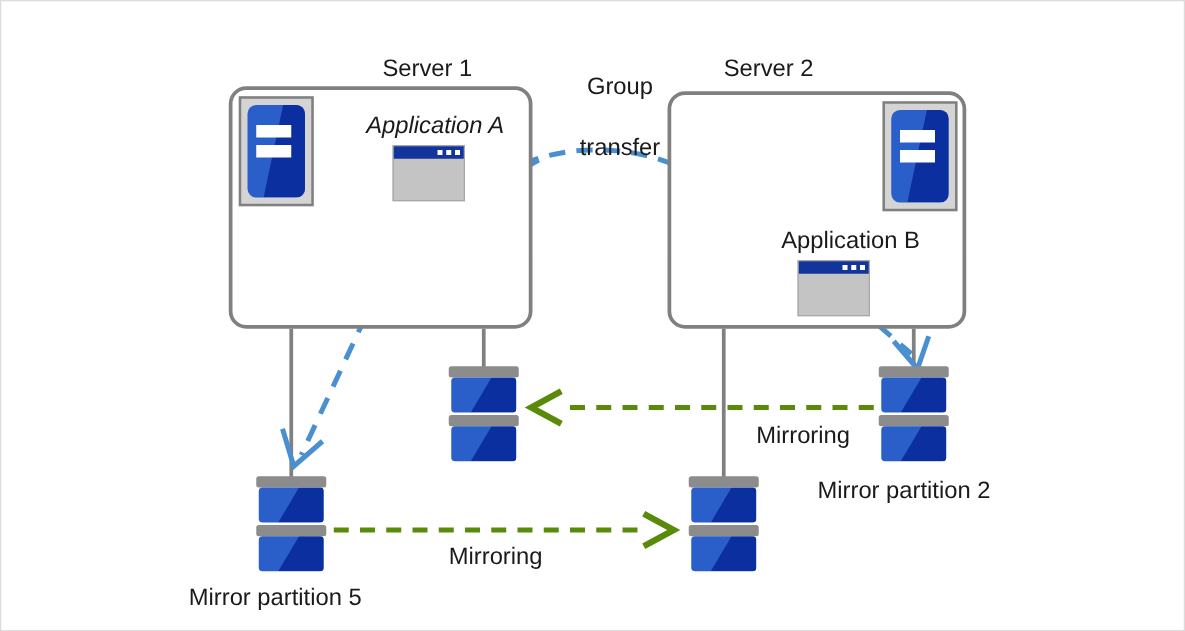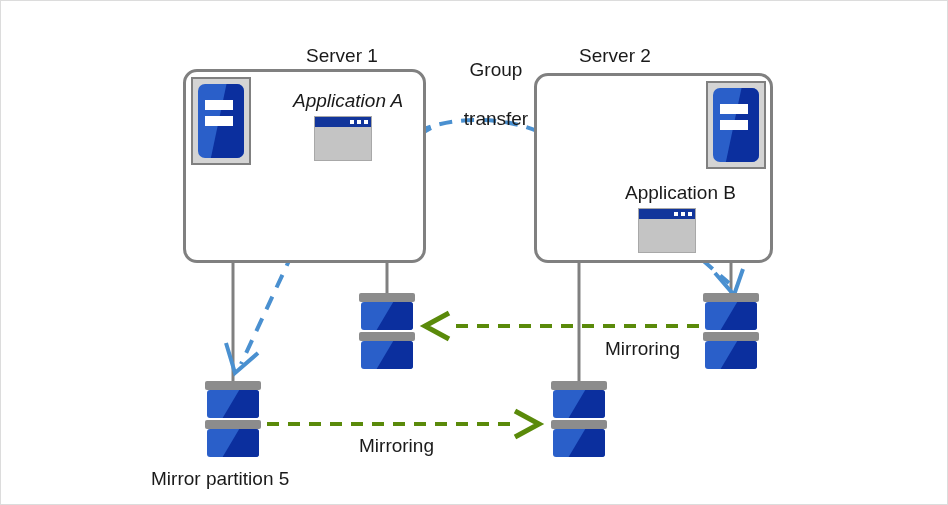--- a/index.html
+++ b/index.html
@@ -237,18 +237,19 @@
 
   <div class="disk" style="left:550px; top:380px;">
     <div class="disk-plate p1"></div>
     <div class="disk-body d1"></div>
     <div class="disk-plate p2"></div>
     <div class="disk-body d2"></div>
   </div>
 
   <div class="lbl" style="left:604px; top:337px;">Mirroring</div>
 
+  <div class="lbl" style="left:653px; top:381px;">Mirror partition 2</div>
 
   <div class="lbl" style="left:358px; top:434px;">Mirroring</div>
 
   <div class="lbl" style="left:150px; top:467px;">Mirror partition 5</div>
 
 </div>
 
 </body></html>

